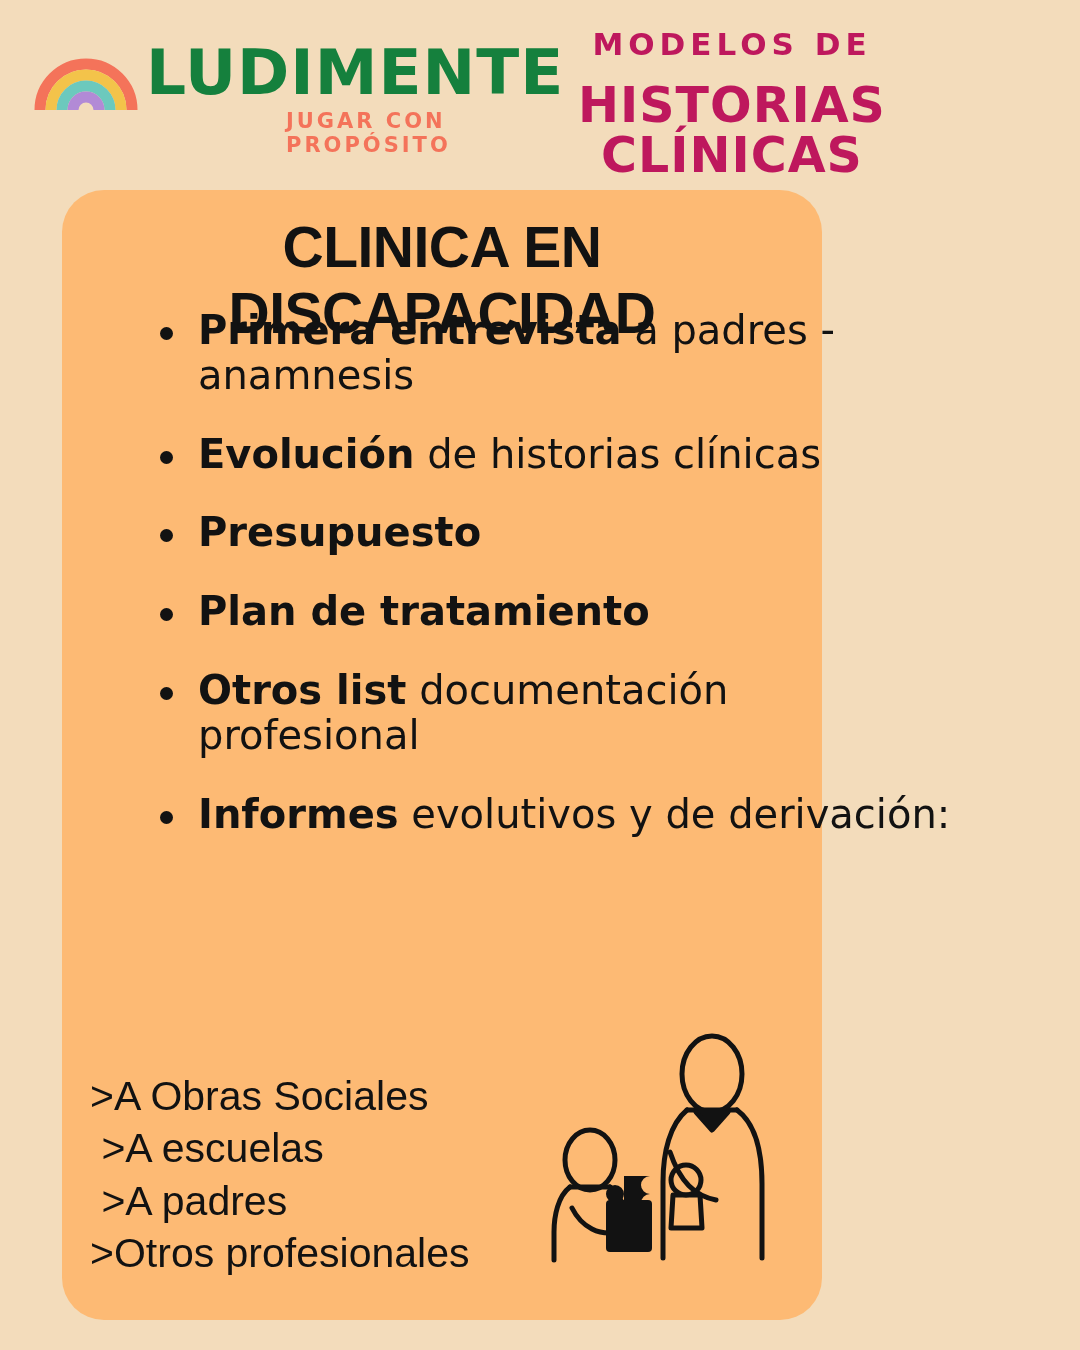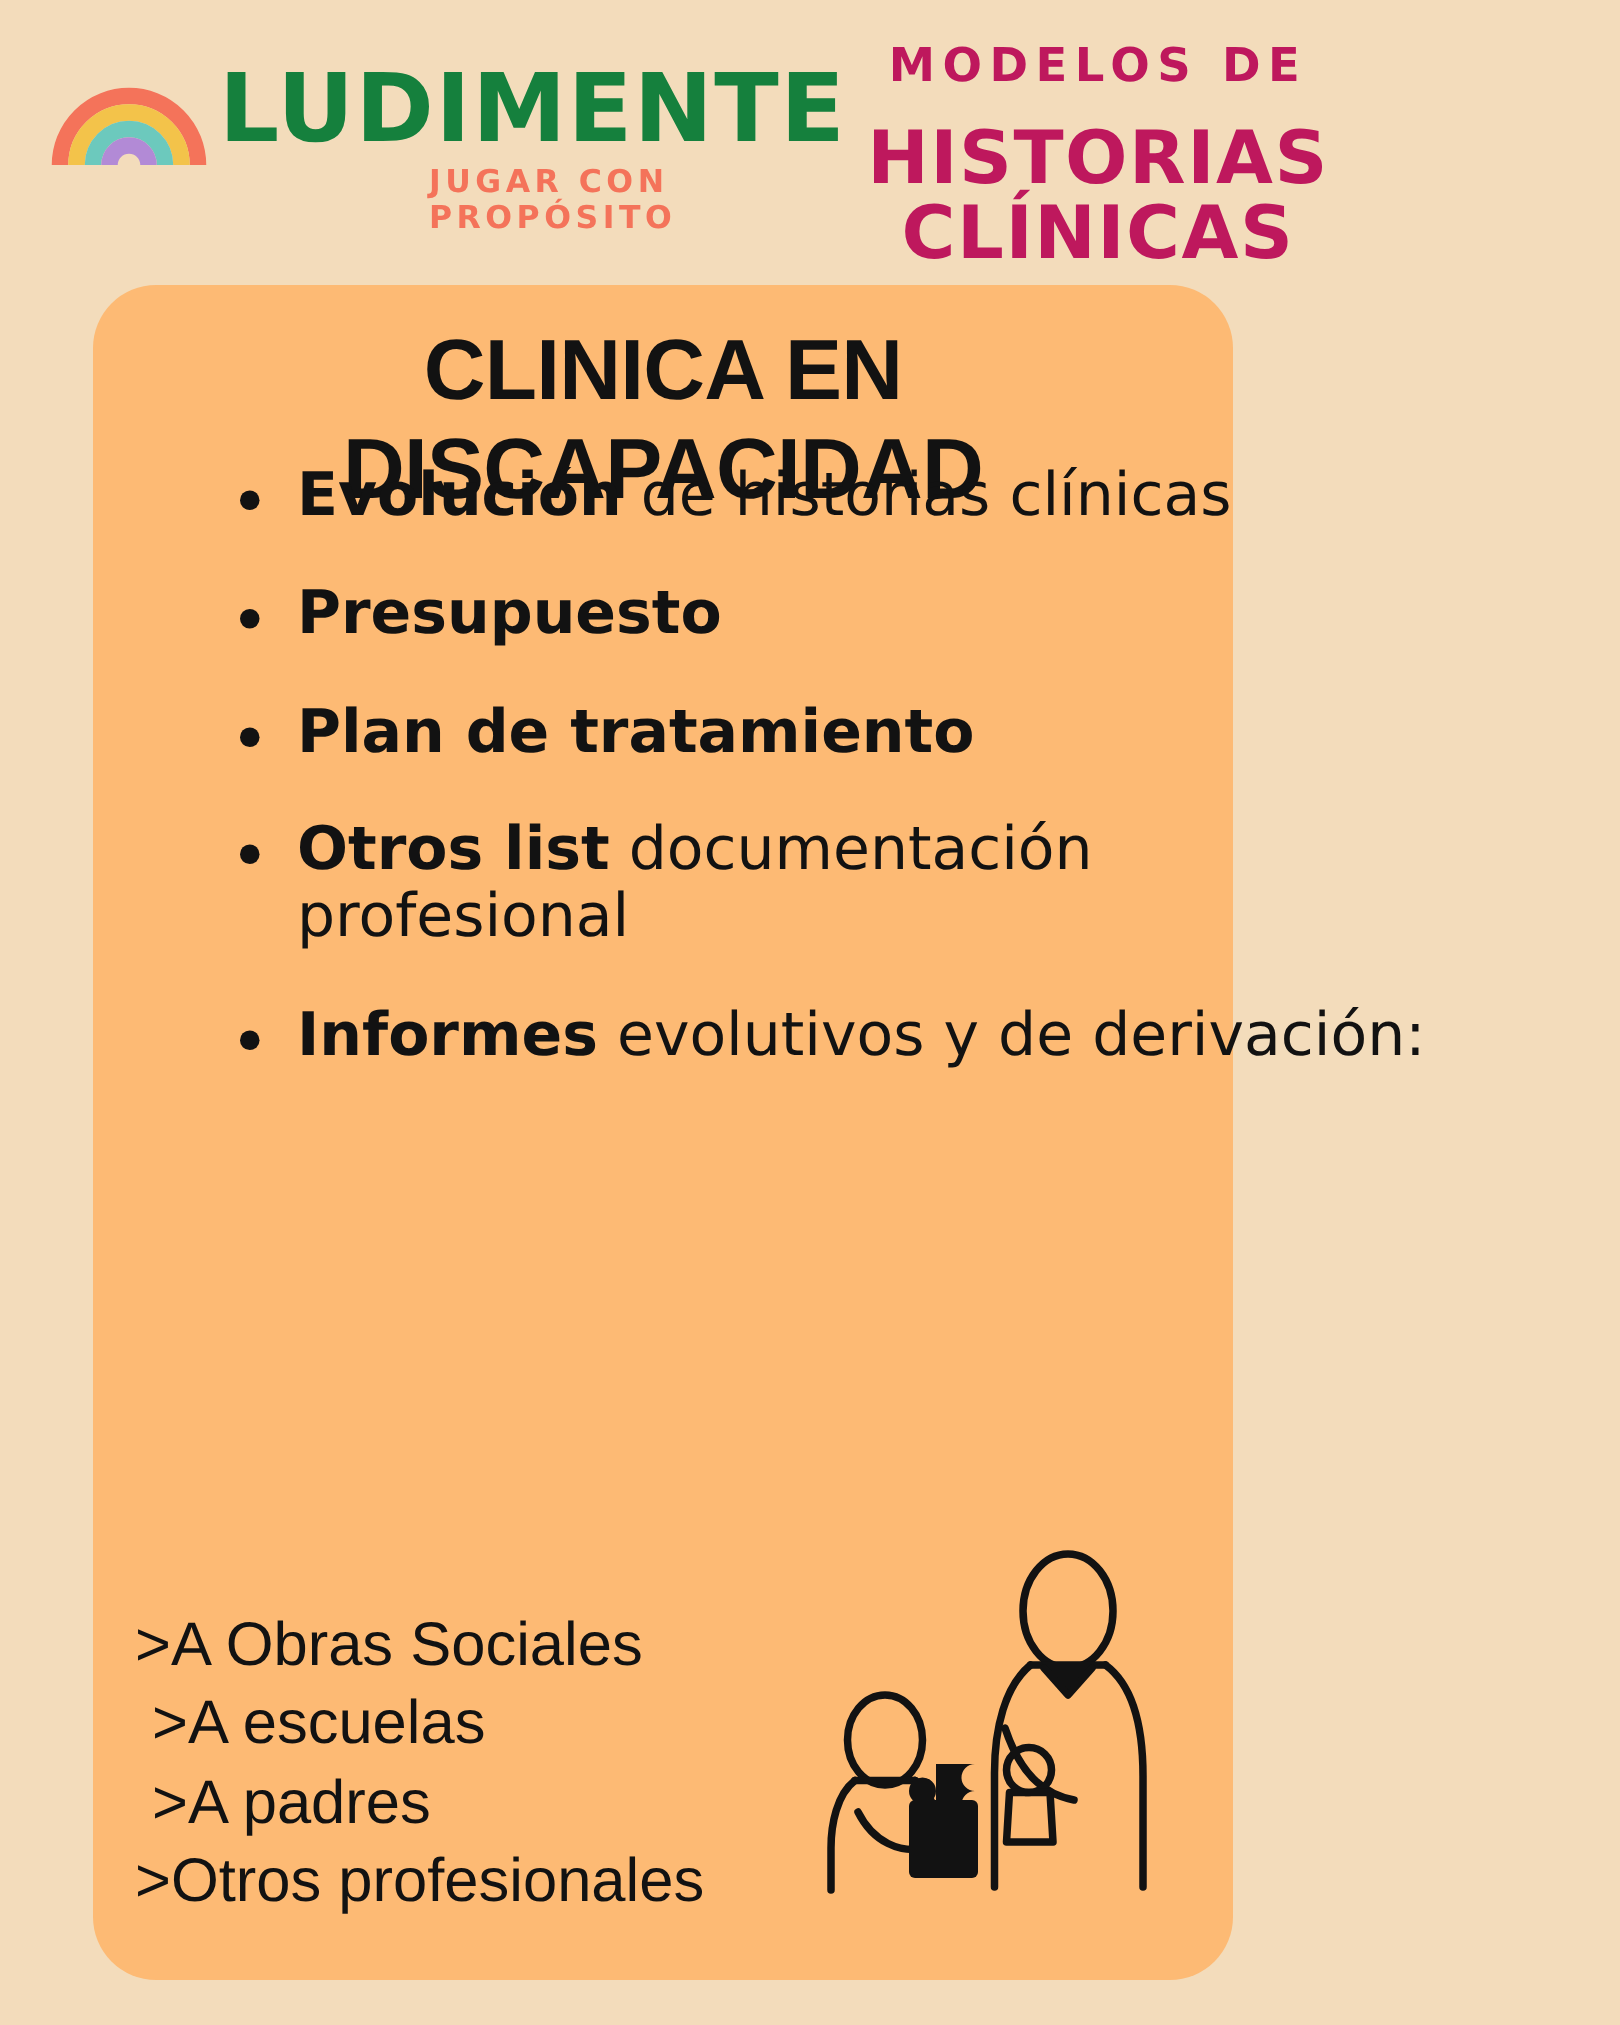--- a/index.html
+++ b/index.html
@@ -181,20 +181,23 @@
       <div class="line3">CLÍNICAS</div>
     </div>
   </div>
 
   <div class="card">
 
     <div class="card-title">CLINICA EN DISCAPACIDAD</div>
 
     <ul class="bullets">
       <li>
+        <strong>Primera entrevista</strong><span class="light"> a padres - anamnesis</span>
+      </li>
+      <li>
         <strong>Evolución</strong><span class="light"> de historias clínicas</span>
       </li>
       <li>
         <strong>Presupuesto</strong><span class="light"></span>
       </li>
       <li>
         <strong>Plan de tratamiento</strong><span class="light"></span>
       </li>
       <li>
         <strong>Otros list</strong><span class="light"> documentación profesional</span>

